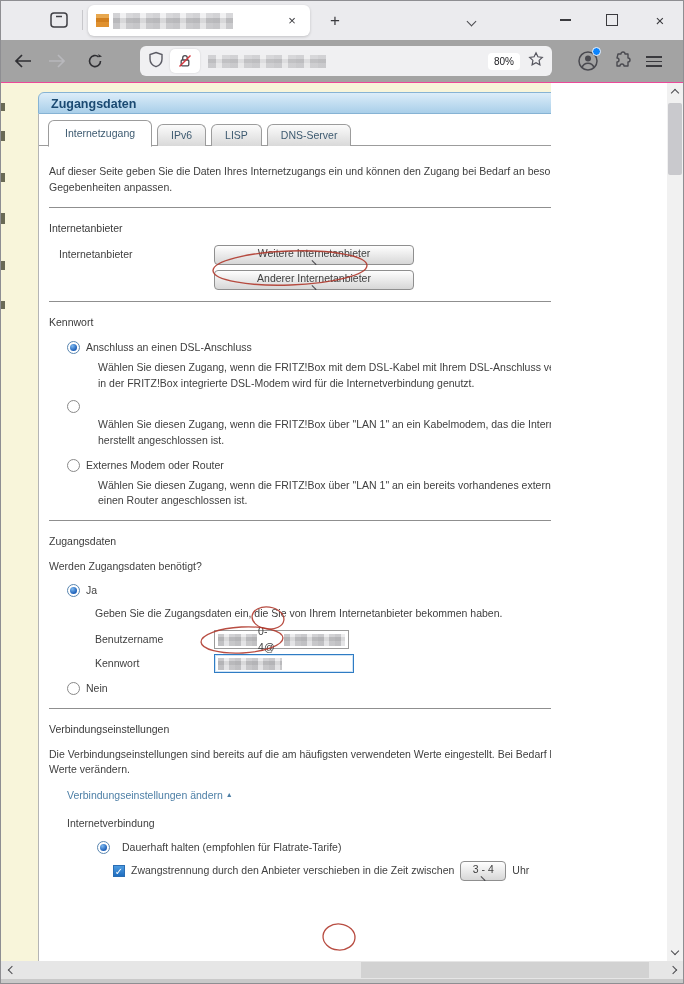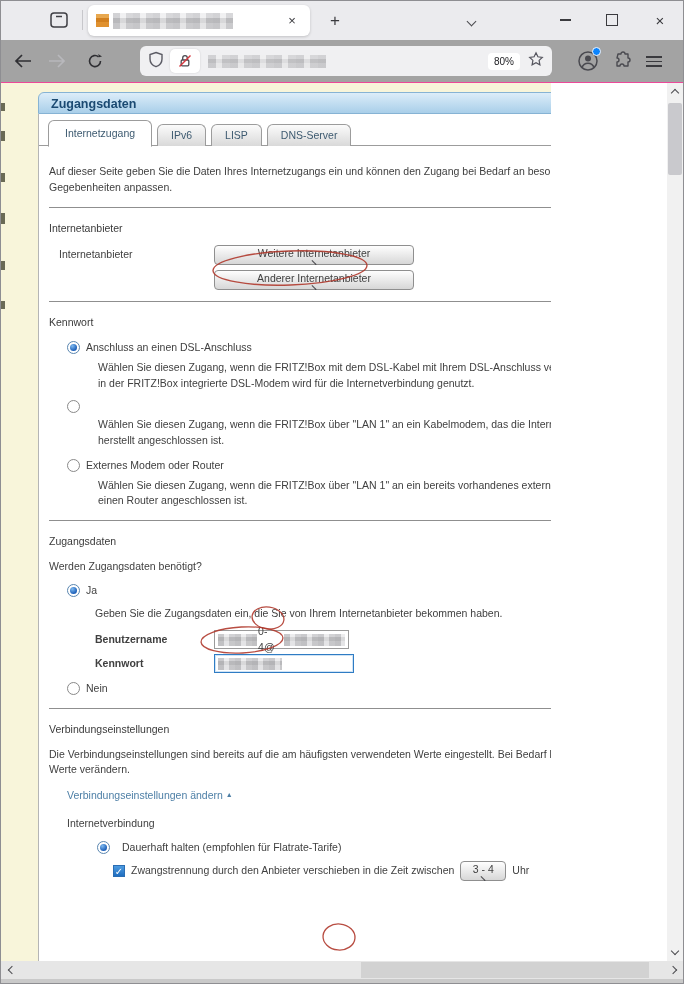--- a/index.html
+++ b/index.html
@@ -89,21 +89,21 @@
     background:linear-gradient(#fbfbfb,#d9d9d9);height:13px;line-height:13px;
   }
   .ftab.active{z-index:3;background:#fff;height:17px;line-height:17px;padding:4px 16px;margin-bottom:-1px;border-bottom:1px solid #fff;}
   .pbody{padding:10px 10px 0 10px;font-size:10.5px;color:#404040;line-height:1.5;}
   .sect-hr{border:0;border-top:1px solid #8f8f8f;margin:11px 0;}
   .shead{margin:13px 0 9px 0;color:#3a3a3a;}
   .ptext{margin:8px 0;}
   .frow{display:flex;align-items:center;margin:5px 0 5px 10px;}
   .frow .lbl{width:155px;flex:none;}
   .frow.inner{margin-left:46px;}
-  .frow.inner .lbl{width:119px;font-weight:bold;}
+  .frow.inner .lbl{width:119px;}
   .selectbox{
     width:200px;height:20px;box-sizing:border-box;border:1px solid #8f8f8f;border-radius:4px;
     background:linear-gradient(#fefefe,#d7d7d7);display:flex;align-items:center;padding:0 7px;flex-direction:column;
   }
   .selectbox .sv{flex:1;}
   .selectbox.small{width:46px;}
   .inputbox{
     width:135px;height:19px;box-sizing:border-box;border:1px solid #9a9a9a;background:#fff;
     font-family:"Liberation Sans",sans-serif;font-size:10.5px;color:#333;padding:0 4px;
   }

